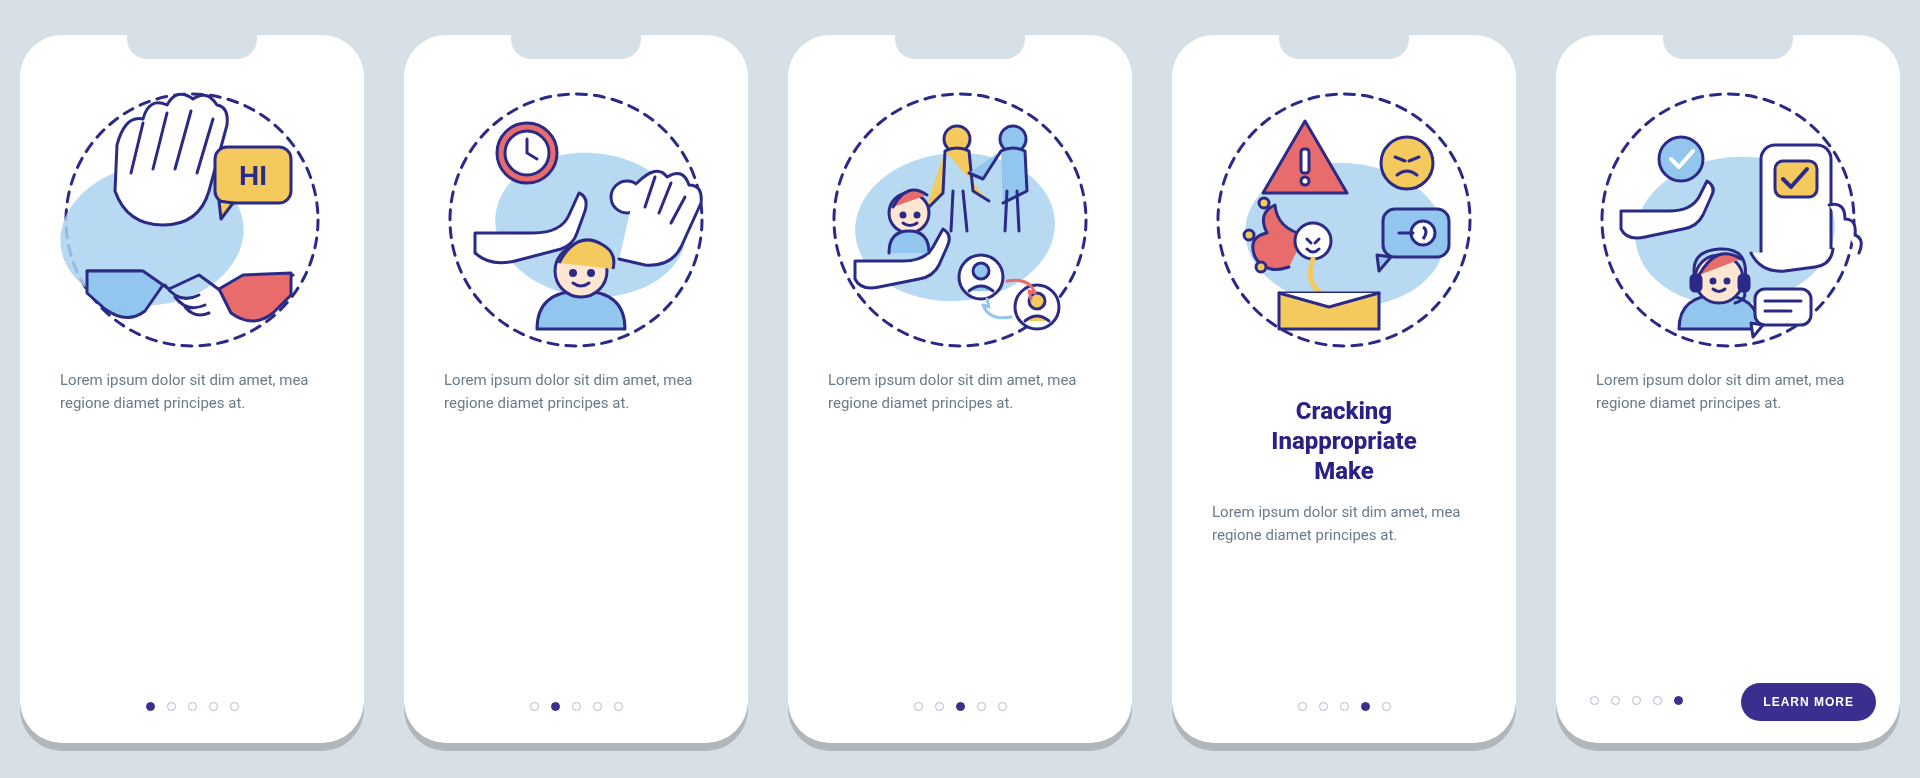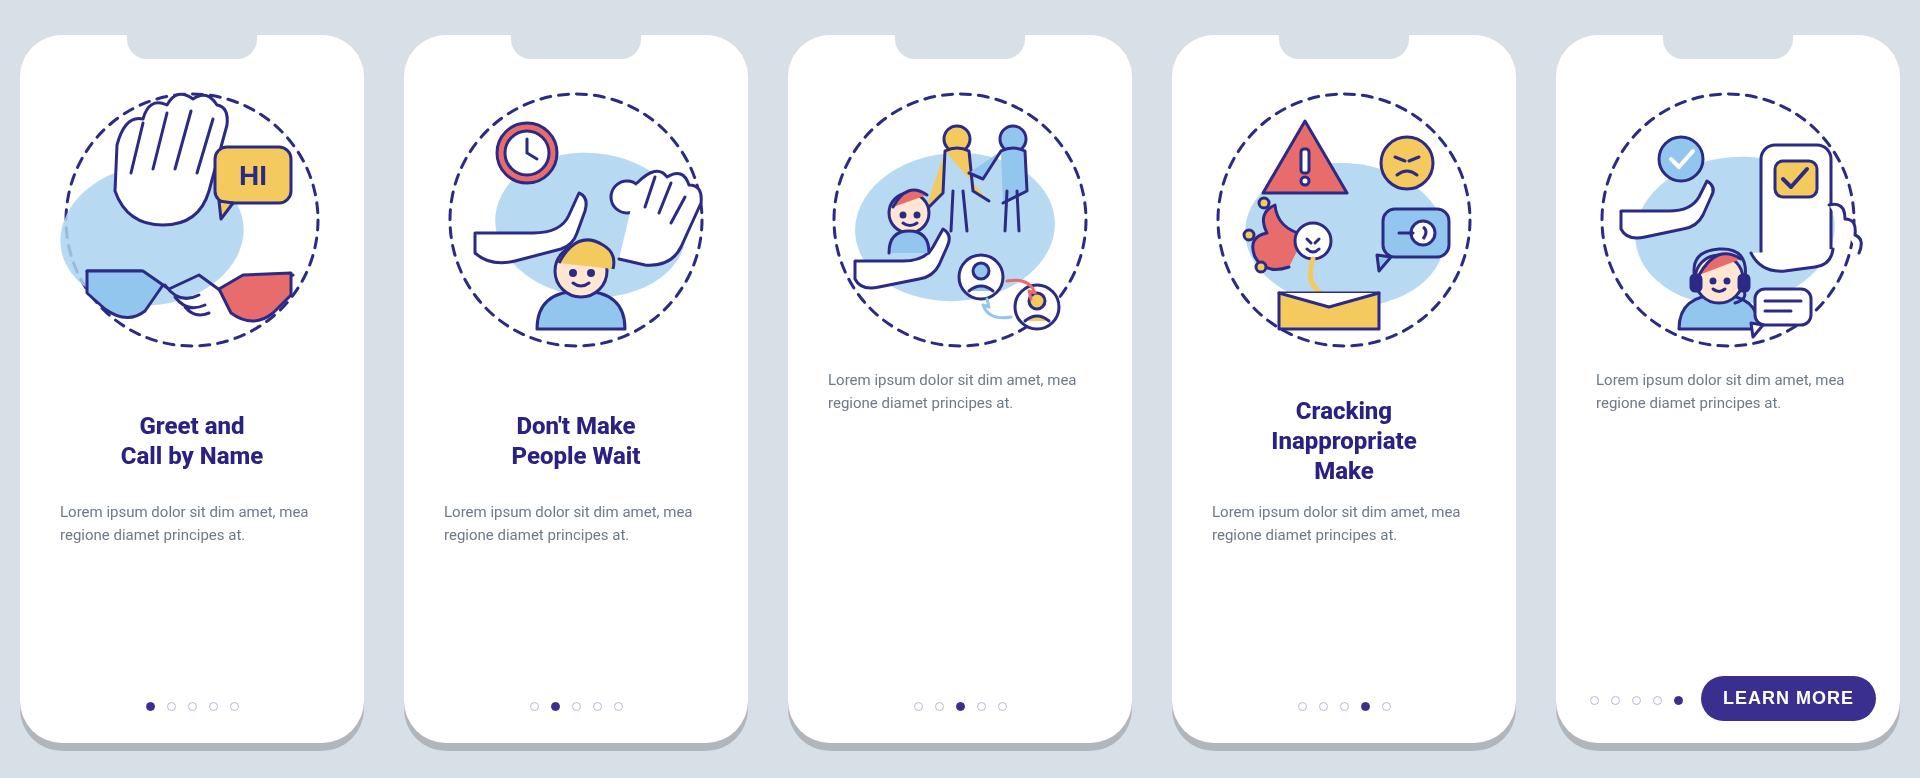--- a/index.html
+++ b/index.html
@@ -102,21 +102,21 @@
   .dot.active {
     background: var(--dot-active);
     border-color: var(--dot-active);
   }
   .cta {
     position: absolute;
     bottom: 22px; right: 24px;
     background: var(--btn);
     color: var(--btn-text);
     font-weight: 800;
-    font-size: 18px;
+    font-size: 12px;
     letter-spacing: 1px;
     padding: 12px 22px;
     border-radius: 999px;
     border: none;
     cursor: pointer;
   }
   .phone.has-cta .dots {
     justify-content: flex-start;
     margin-left: 12px;
     margin-bottom: 12px;
@@ -146,22 +146,20 @@
   </g>
 
   <g stroke="var(--ink)" stroke-width="3" stroke-linejoin="round" stroke-linecap="round">
     <path d="M30 186 h54 l28 18 l30 -14 l22 16 l46 -2 l26 -14" fill="none"></path>
     <path d="M30 186 l56 0 l20 14 l-18 26 q-18 14 -40 -2 l-18 -16z" fill="var(--accent-blue)"></path>
     <path d="M234 188 l-48 2 l-24 14 l12 24 q22 16 42 0 l18 -18z" fill="var(--accent-red)"></path>
     <path d="M108 200 q14 20 34 10 M118 212 q12 16 30 8 M128 222 q10 12 24 6" fill="none"></path>
   </g>
 </svg>
       </div>
-      <div class="title">Greet and
-Call by Name</div>
       <div class="desc">Lorem ipsum dolor sit dim amet, mea regione diamet principes at.</div>
       <div class="spacer"></div>
       <div class="dots">
         <div class="dot active"></div>
         <div class="dot"></div>
         <div class="dot"></div>
         <div class="dot"></div>
         <div class="dot"></div>
       </div>
     </div>
@@ -191,22 +189,20 @@
   <g stroke="var(--ink)" stroke-width="3" stroke-linejoin="round">
     <path d="M96 244 q0 -38 44 -38 q44 0 44 38z" fill="var(--accent-blue)"></path>
     <circle cx="140" cy="186" r="26" fill="#ffe6d2"></circle>
     <path d="M118 178 q18 -34 44 -18 q14 8 10 24" fill="var(--accent-yellow)"></path>
     <circle cx="132" cy="188" r="2.5" fill="var(--ink)"></circle>
     <circle cx="150" cy="188" r="2.5" fill="var(--ink)"></circle>
     <path d="M132 198 q8 6 16 0" fill="none" stroke-linecap="round"></path>
   </g>
 </svg>
       </div>
-      <div class="title">Don't Make
-People Wait</div>
       <div class="desc">Lorem ipsum dolor sit dim amet, mea regione diamet principes at.</div>
       <div class="spacer"></div>
       <div class="dots">
         <div class="dot"></div>
         <div class="dot active"></div>
         <div class="dot"></div>
         <div class="dot"></div>
         <div class="dot"></div>
       </div>
     </div>

